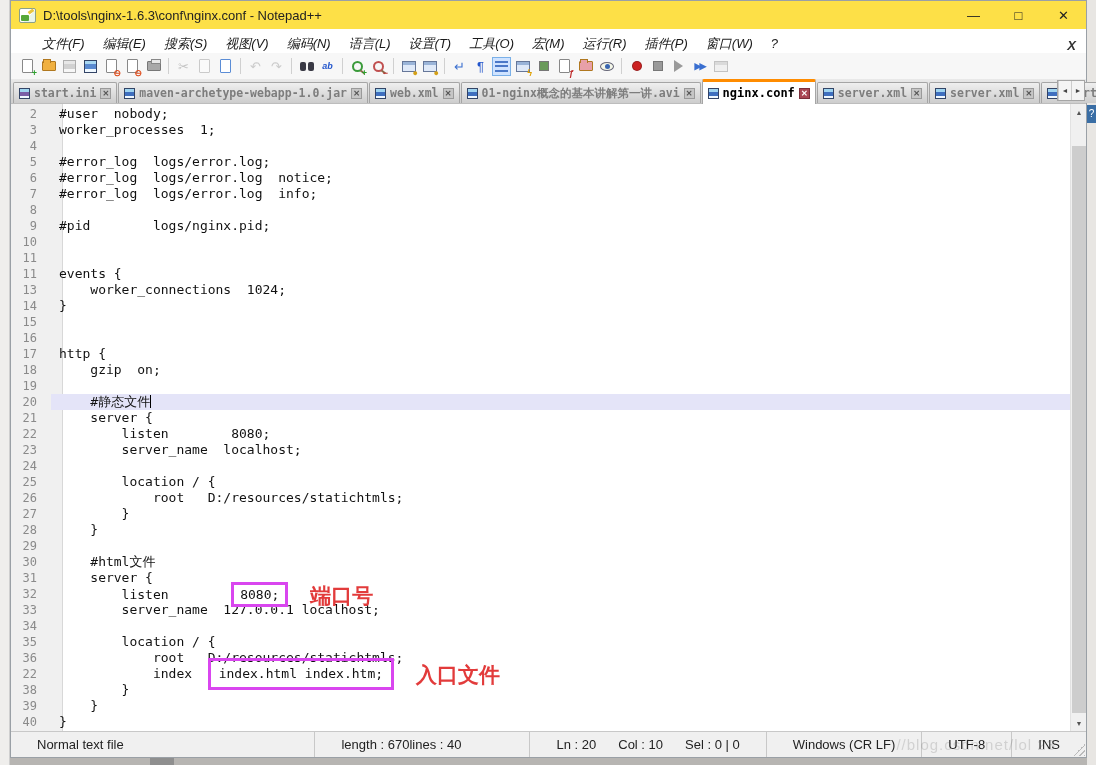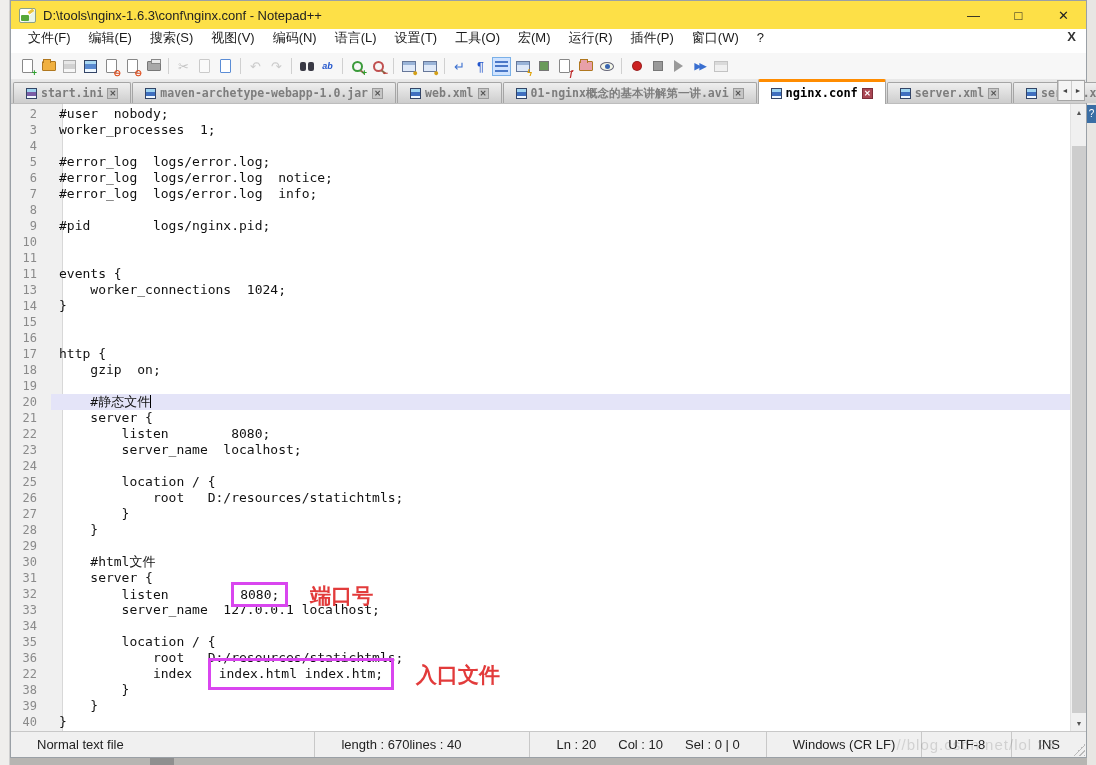--- a/index.html
+++ b/index.html
@@ -21,21 +21,21 @@
   
   .titlebar { height:28px; display:flex; align-items:center; background:#fde047; flex:0 0 28px; }
   .npp-ico { width:17px; height:15px; margin:0 7px 0 8px; position:relative; background:linear-gradient(135deg,#fff 60%, #e9f5e9 60%); border:1px solid #8aa08a; border-radius:2px; }
   .npp-ico::after { content:""; position:absolute; left:1px; bottom:1px; width:8px; height:6px; background:#57a839; border-radius:1px; }
   .npp-ico::before { content:""; position:absolute; right:1px; top:1px; width:6px; height:3px; background:#e8c63f; transform:rotate(-35deg); }
   .title-text { font-size:13px; color:#222; }
   .win-controls { margin-left:auto; display:flex; height:100%; }
   .win-btn { width:45px; height:100%; display:flex; align-items:center; justify-content:center; font-size:13px; color:#222; cursor:default; }
 
   
-  .menubar { height:24px; flex:0 0 24px; display:flex; align-items:flex-start; background:#fff; padding-left:8px; font-size:13px; color:#1a1a1a; }
+  .menubar { height:24px; flex:0 0 24px; display:flex; align-items:flex-end; background:#fff; padding-left:22px; font-size:13px; color:#1a1a1a;font-style:italic; }
   .menu-item { padding:3px 9px; }
   .menu-close-x { margin-left:auto; margin-right:10px; font-weight:bold; font-size:13px; color:#333; }
 
   
   .toolbar { height:26px; flex:0 0 26px; display:flex; align-items:center; padding-left:6px; background:#f7f7f7; }
   .tbi { width:19px; height:19px; margin:0 1px; display:inline-flex; align-items:center; justify-content:center; position:relative; border:1px solid transparent; }
   .tbi.disabled { opacity:.4; filter:grayscale(1); }
   .tbi.active { background:#cfe3ff; border:1px solid #7ab0e8; }
   .tb-sep { width:1px; height:16px; background:#d0d0d0; margin:0 4px; }
   .badge { position:absolute; right:-1px; bottom:-3px; font-size:9px; font-weight:bold; line-height:10px; }
@@ -56,21 +56,21 @@
   .kind-eye .shape { width:14px; height:9px; background:#f4f7e9; border:1px solid #667; border-radius:50%; position:relative; }
   .kind-eye .shape::after { content:""; position:absolute; left:4px; top:1.5px; width:5px; height:5px; background:#3a66b0; border-radius:50%; }
   .kind-circle .shape { width:10px; height:10px; border-radius:50%; background:var(--c,#c00); border:1px solid rgba(0,0,0,.25); }
   .kind-square .shape { width:10px; height:10px; background:var(--c,#999); border:1px solid #777; }
   .kind-play .shape { width:0; height:0; border-top:6px solid transparent; border-bottom:6px solid transparent; border-left:9px solid var(--c,#999); }
   .kind-ff .shape { font-size:9px; letter-spacing:-2px; color:var(--c,#3a6fd0); font-weight:bold; }
   .kind-glyph {}
 
   
   .tabbar { height:25px; flex:0 0 25px; background:linear-gradient(#e9e9e9,#cfcfcf); display:flex; align-items:flex-end; padding-left:2px; position:relative; border-bottom:1px solid #bdbdbd; }
-  .tab { display:inline-flex; align-items:center; gap:4px; height:21px; margin-right:1px; padding:0 12px; background:linear-gradient(#efefef,#cdcdcd); border:1px solid #a5a5a5; border-bottom:none; border-radius:2px 2px 0 0; font-family:"DejaVu Sans Mono", monospace; font-size:11.5px; font-weight:bold; color:#7d7d7d; white-space:nowrap; overflow:hidden; }
+  .tab { display:inline-flex; align-items:center; gap:4px; height:21px; margin-right:1px; padding:0 5px; background:linear-gradient(#efefef,#cdcdcd); border:1px solid #a5a5a5; border-bottom:none; border-radius:2px 2px 0 0; font-family:"DejaVu Sans Mono", monospace; font-size:11.5px; font-weight:bold; color:#7d7d7d; white-space:nowrap; overflow:hidden; }
   .tab.active { height:25px; background:#fff; color:#000; border-top:3px solid #ff8c00; margin-bottom:-1px; z-index:2; font-size:12px; }
   .flp { width:11px; height:11px; flex:0 0 11px; border:1px solid #334466; background:linear-gradient(180deg,#9fd4f0 0 3px, var(--fc,#3f6fbf) 3px 7px, #f0f8ff 7px); }
   .tab-x { width:11px; height:11px; flex:0 0 11px; background:#c6c6c6; border:1px solid #9a9a9a; color:#555; font-size:8px; line-height:9px; text-align:center; font-family:"Liberation Sans",sans-serif; }
   .tab.active .tab-x { background:#a94653; border-color:#7c2e3a; color:#fff; }
   .tab-scroll { position:absolute; right:1px; bottom:2px; display:flex; background:#f4f4f4; border:1px solid #a5a5a5; }
   .tab-scroll span { width:13px; height:19px; display:flex; align-items:center; justify-content:center; font-size:7px; color:#444; border-left:1px solid #ccc; }
 
   
   .editor { position:relative; flex:1 1 auto; background:#fff; overflow:hidden; }
   .gutter-bg { position:absolute; left:0; top:0; bottom:0; width:52px; background:#f0f0f0; border-right:1px solid #d8d8d8; }

